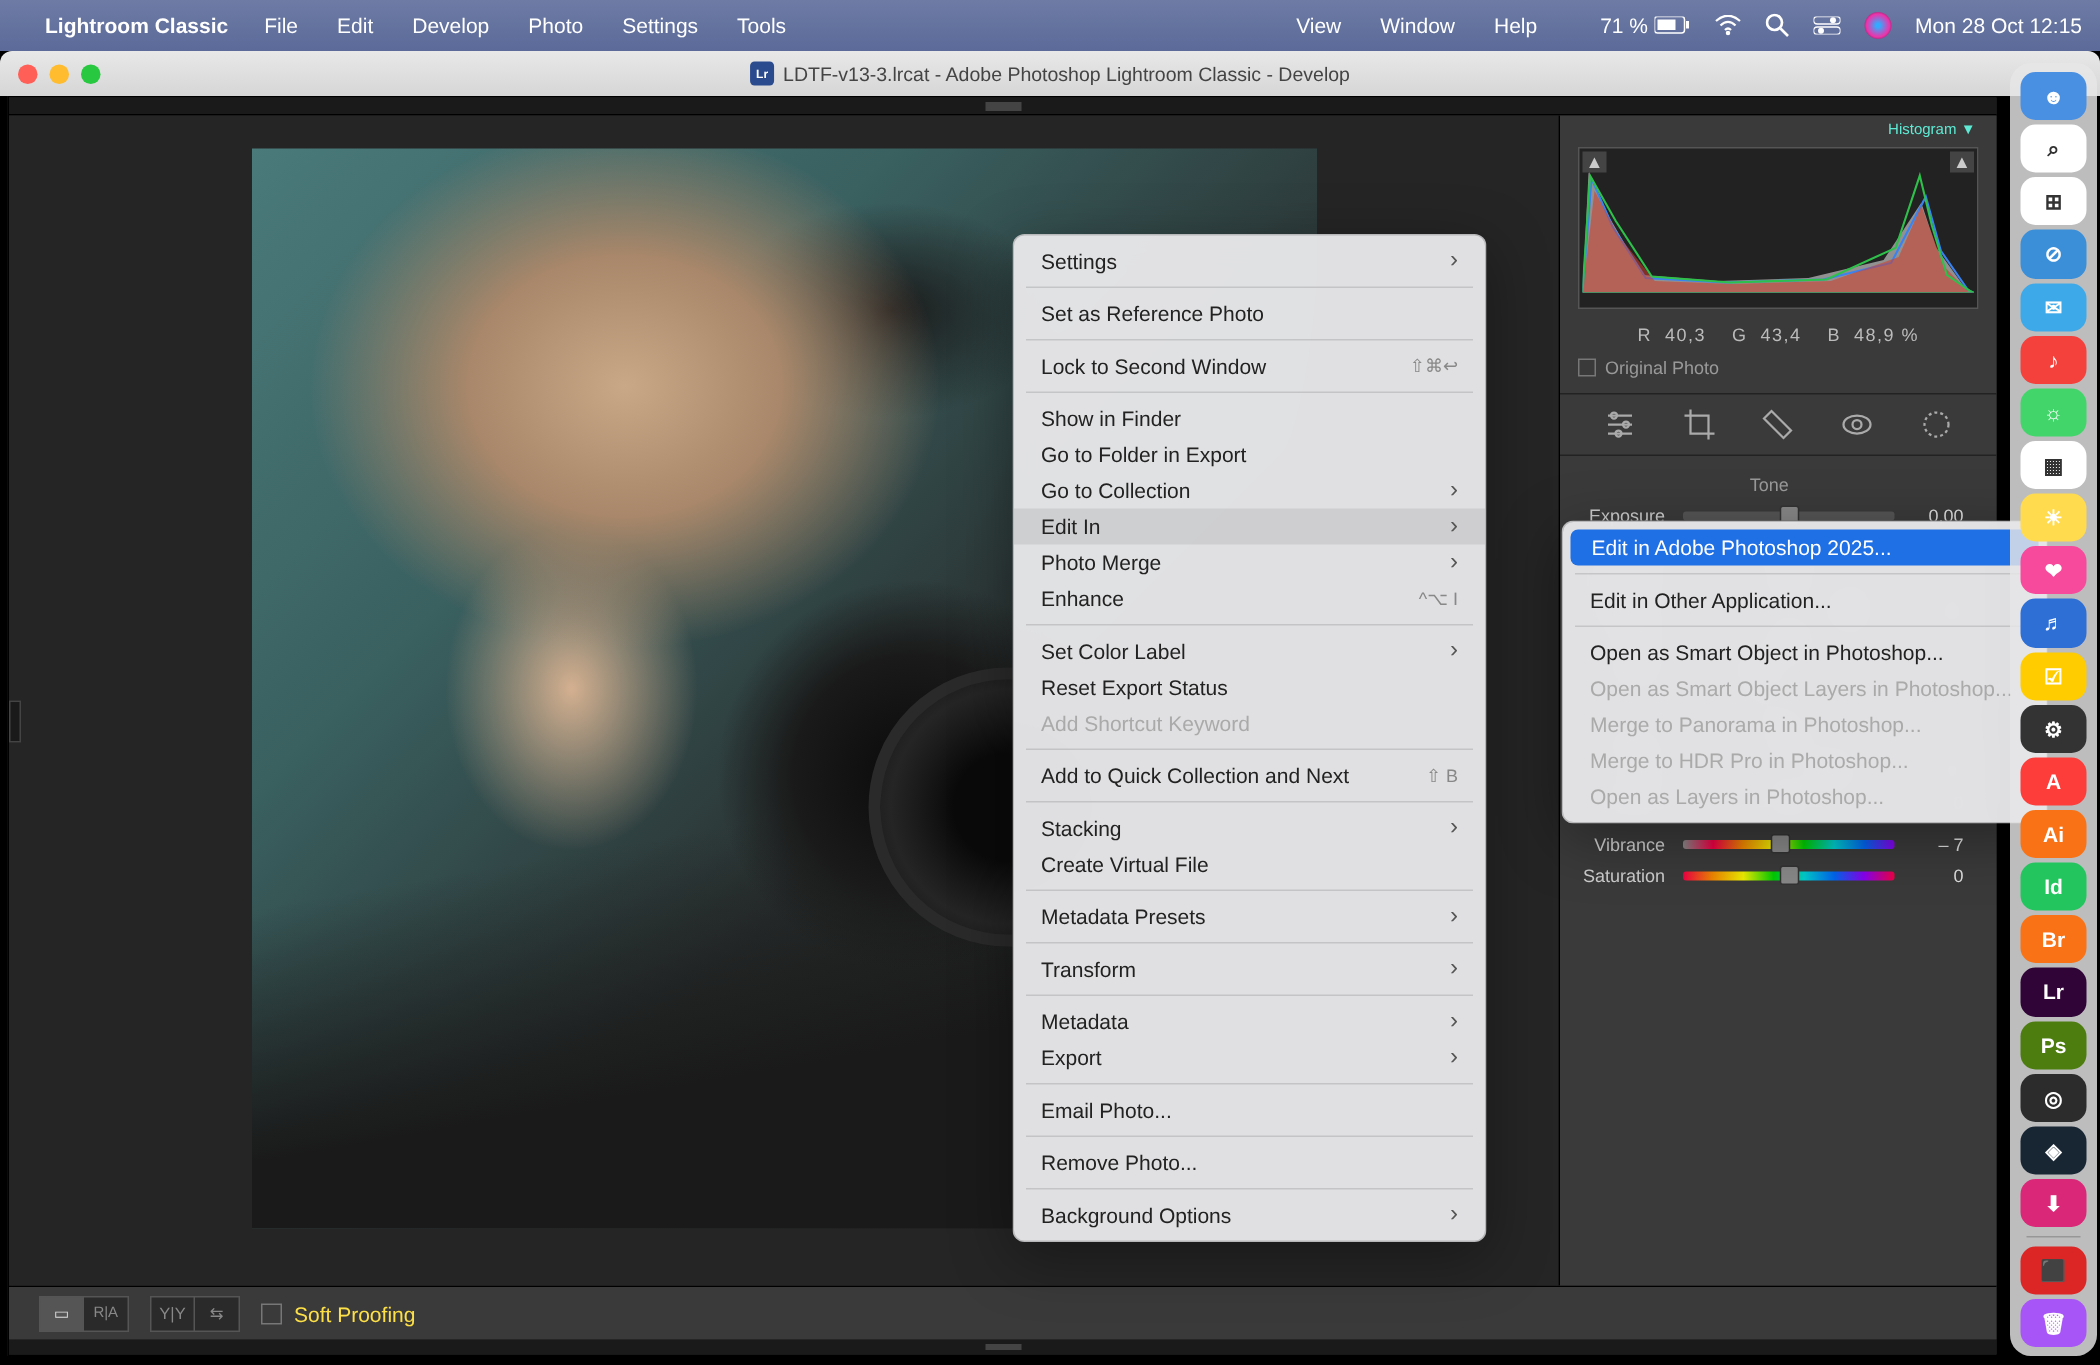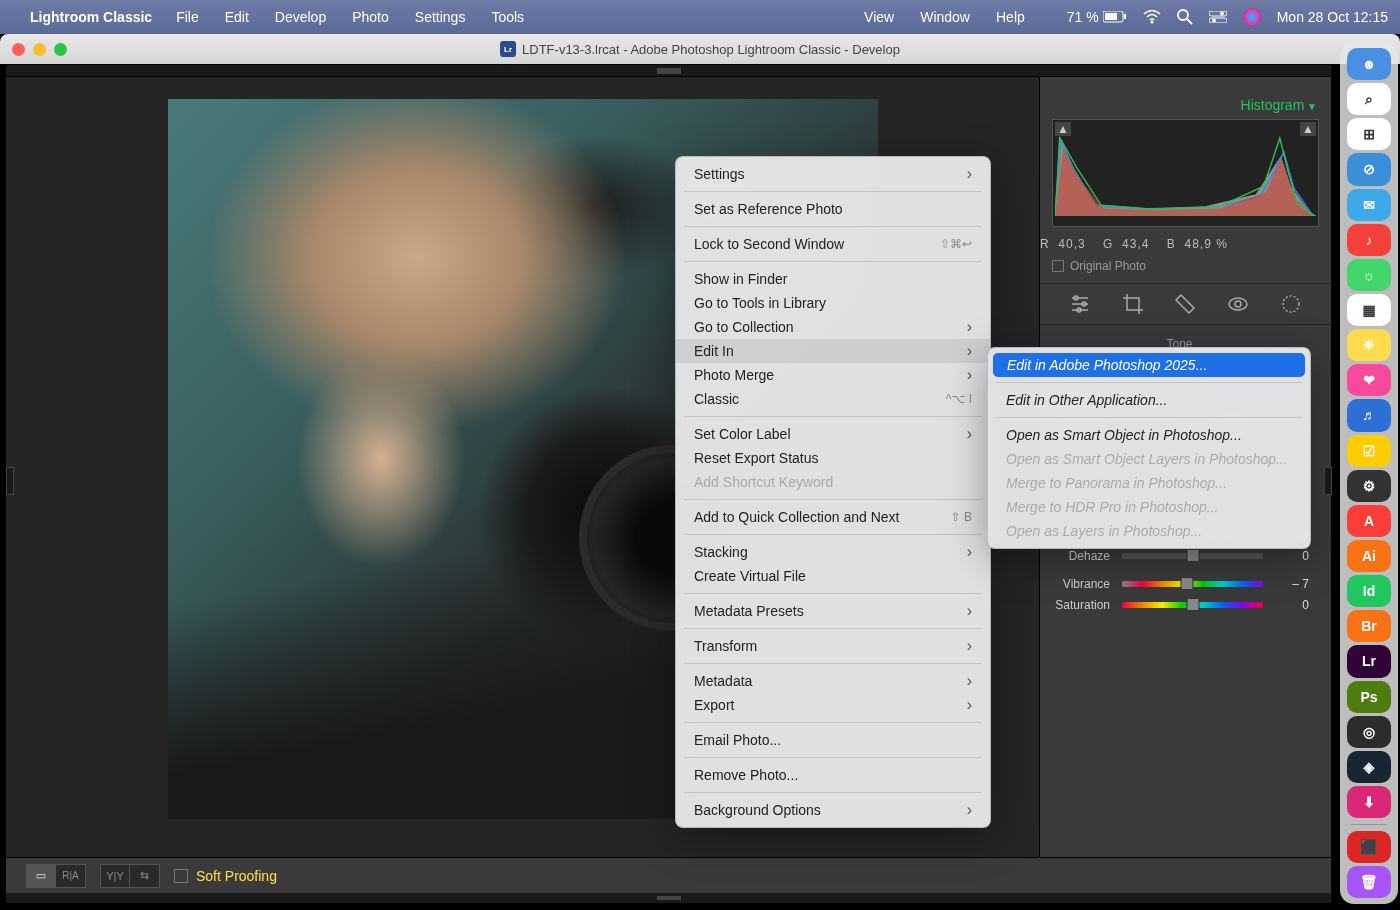--- a/index.html
+++ b/index.html
@@ -36,27 +36,27 @@
 .photo::before{content:'';position:absolute;inset:0;background:
   radial-gradient(ellipse 300px 250px at 35% 22%, #c9a887 0%, #a8876a 35%, transparent 70%),
   radial-gradient(ellipse 180px 120px at 60% 15%, #1a1a1a 0%, transparent 60%),
   radial-gradient(circle 200px at 62% 58%, #0a0a0a 0%, #1a1a1a 40%, transparent 65%),
   radial-gradient(ellipse 140px 180px at 30% 50%, #d4b090 0%, transparent 60%),
   linear-gradient(170deg, transparent 60%, #1a1a1a 80%);}
 .photo::after{content:'';position:absolute;left:58%;top:48%;width:170px;height:170px;border-radius:50%;background:radial-gradient(circle,#0a0a0a 30%,#1a1a1a 50%, #252525 65%, #1a1a1a 80%);border:8px solid #2a2a2a;}
 
 
 .right-panel { width:292px; background:#3a3a3a; border-left:1px solid #000; display:flex; flex-direction:column; font-size:12px; color:#ccc; position:relative;}
-.right-panel .hist-title{text-align:right; padding:4px 14px; color:#22c55e; font-size:14px;margin-top:16px;}
+.right-panel .hist-title{text-align:right; padding:4px 14px; color:#5eead4; font-size:10px;}
 .right-panel .hist-title span.tri::after{content:' ▼'; font-size:10px;}
 .histogram { margin:2px 12px 6px; height:108px; background:#222; border:1px solid #555; position:relative;}
 .histogram .clip{position:absolute;top:2px;width:16px;height:14px;background:#444;display:flex;align-items:center;justify-content:center;}
 .histogram .clip.l{left:2px;} .histogram .clip.r{right:2px;}
 .histogram svg{position:absolute;inset:6px 2px 2px;}
-.rgb-readout{ text-align:left; color:#bbb; margin:4px 0 8px; font-size:12px; letter-spacing:1px;}
+.rgb-readout{ text-align:center; color:#bbb; margin:4px 0 8px; font-size:12px; letter-spacing:1px;}
 .orig-photo{ margin:0 12px 10px; color:#999; font-size:12px; display:flex; align-items:center; gap:6px;}
 .orig-photo .cb{width:12px;height:12px;border:1px solid #777;}
 
 .tool-strip{ display:flex; justify-content:space-around; padding:8px 14px; border-top:1px solid #222; border-bottom:1px solid #222;}
 .tool-strip .ts-icon{width:24px;height:24px;display:flex;align-items:center;justify-content:center;}
 .tool-strip svg{stroke:#aaa;fill:none;stroke-width:1.5;}
 
 .panel-scrolly{flex:1; overflow:hidden; padding:0 12px 0 0;}
 .tone-sec{padding:6px 10px 0;}
 .tone-sec h4{text-align:center;color:#999;font-size:12px;font-weight:400;margin:6px 0 4px;}
@@ -85,21 +85,21 @@
 
 .context-menu{position:absolute;background:rgba(232,232,234,0.96);backdrop-filter:blur(10px);border:1px solid rgba(0,0,0,.18);border-radius:8px;box-shadow:0 10px 40px rgba(0,0,0,.35);padding:5px 0;font-size:14px;color:#222;}
 .context-menu .item{height:24px;padding:0 18px 0 18px;display:flex;align-items:center;justify-content:space-between;white-space:nowrap;}
 .context-menu .item .shortcut{color:#888;font-size:12px;margin-left:30px;}
 .context-menu .item .sub::after{content:'›';font-size:16px;color:#555;margin-left:28px;}
 .context-menu .item.disabled{color:#aaa;}
 .context-menu .item.hover{background:#1f6fe5;color:#fff;padding-left:14px;border-radius:5px;margin:0 5px;}
 .context-menu .item.hover-parent{background:rgba(0,0,0,0.08);}
 .context-menu hr{border:none;border-top:1px solid rgba(0,0,0,.12);margin:5px 8px;}
 .cm1{left:675px;top:156px;width:316px;}
-.cm2{left:987px;top:347px;width:324px;font-style:italic;}
+.cm2{left:1041px;top:347px;width:324px;}
 
 
 .mac-dock{position:absolute;right:2px;top:42px;bottom:6px;width:58px;background:rgba(230,230,232,.82);border-radius:14px;display:flex;flex-direction:column;align-items:center;padding:6px 0;gap:3px;}
 .dock-icon{width:44px;height:44px;border-radius:10px;display:flex;align-items:center;justify-content:center;font-size:20px;color:#fff;font-weight:700;}
 .dock-sep{width:36px;height:1px;background:rgba(0,0,0,.2);margin:3px 0;}
 
 .right-handle{position:absolute;right:-1px;top:50%;width:8px;height:28px;background:#1a1a1a;border:1px solid #444;}
 </style>
 </head>
 <body>
@@ -352,36 +352,36 @@
   <hr>
   <div class="item">
       <span>Lock to Second Window</span>
       <span class="shortcut">⇧⌘↩</span>
     </div>
   <hr>
   <div class="item">
       <span>Show in Finder</span>
     </div>
   <div class="item">
-      <span>Go to Tools in Library</span>
+      <span>Go to Folder in Export</span>
     </div>
   <div class="item">
       <span>Go to Collection</span>
       <span class="sub"></span>
     </div>
   <div class="item hover-parent">
       <span>Edit In</span>
       <span class="sub"></span>
     </div>
   <div class="item">
       <span>Photo Merge</span>
       <span class="sub"></span>
     </div>
   <div class="item">
-      <span>Classic</span>
+      <span>Enhance</span>
       <span class="shortcut">^⌥ I</span>
     </div>
   <hr>
   <div class="item">
       <span>Set Color Label</span>
       <span class="sub"></span>
     </div>
   <div class="item">
       <span>Reset Export Status</span>
     </div>

